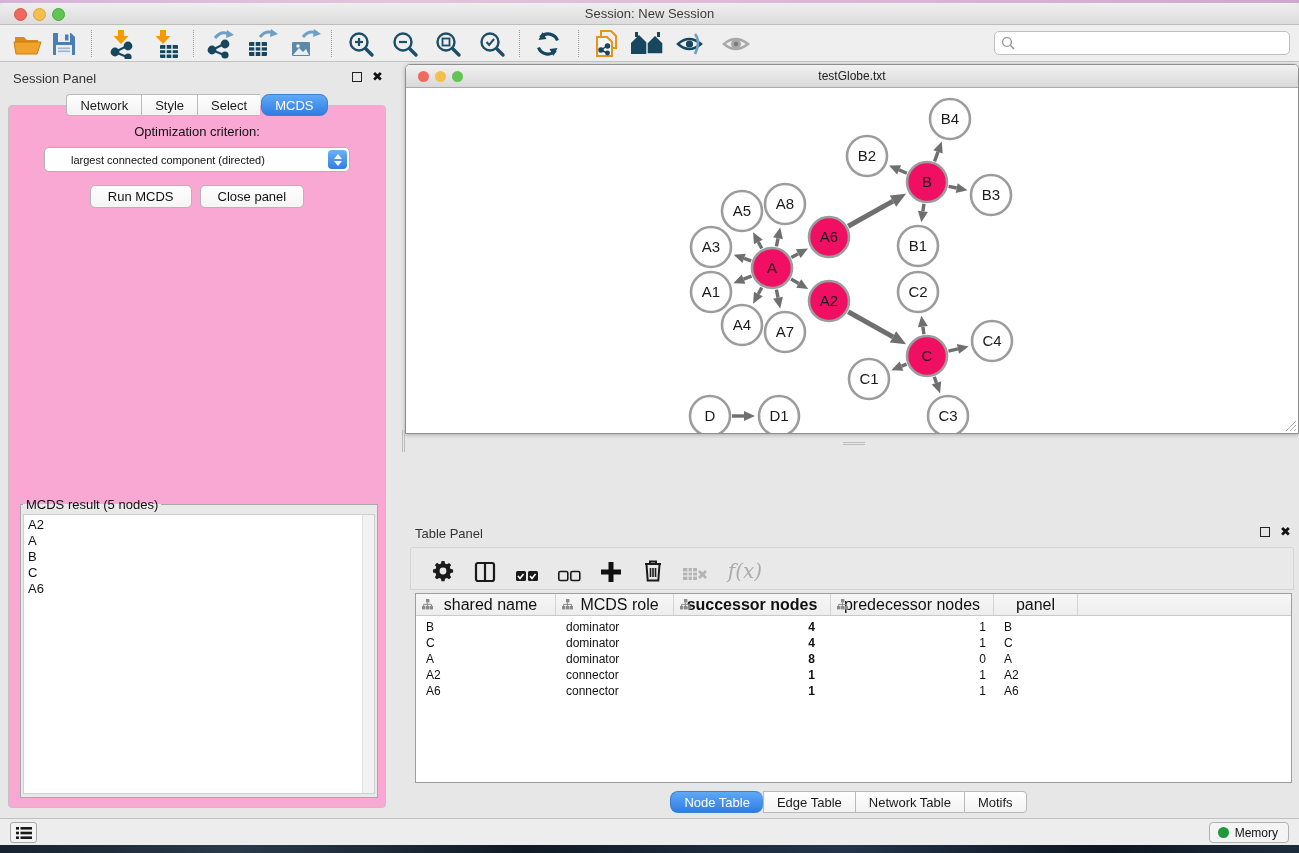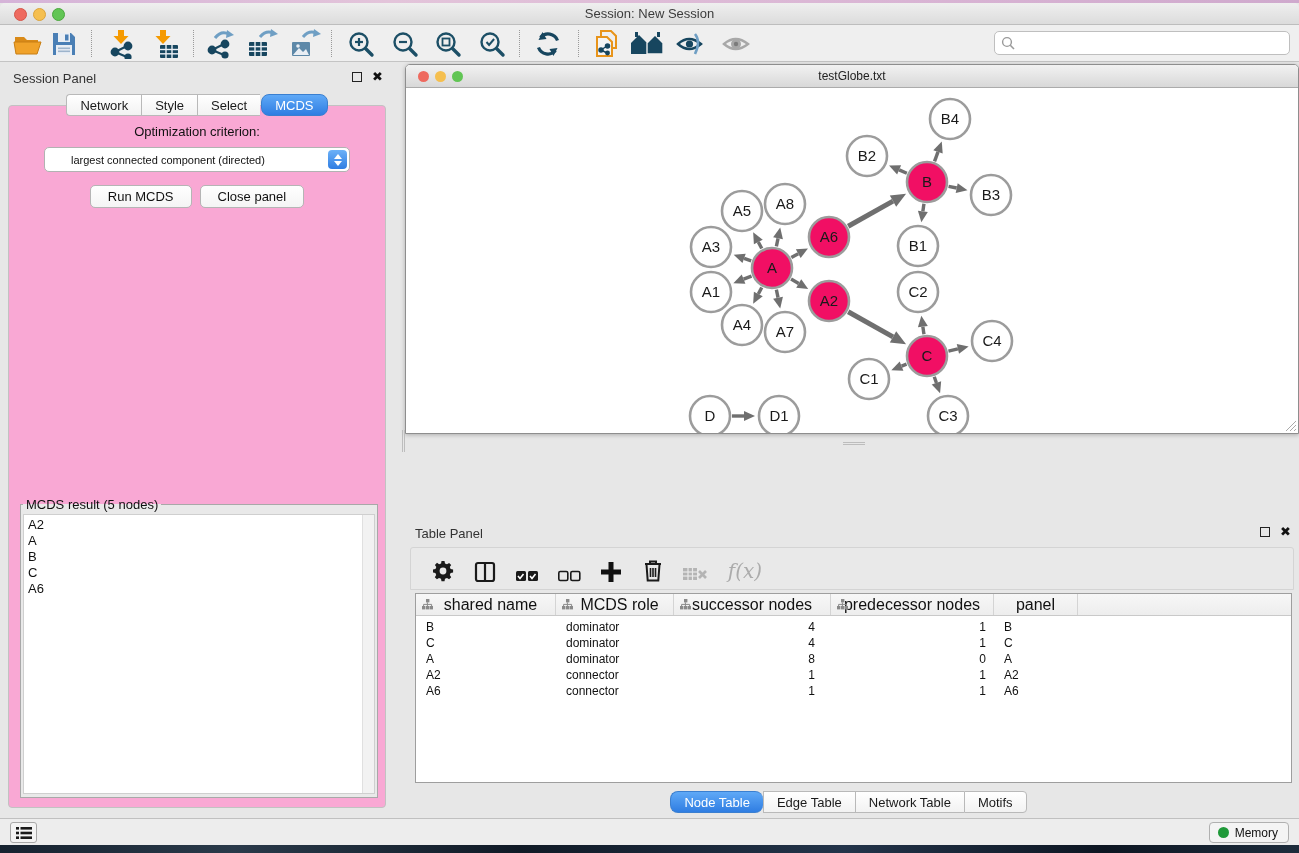--- a/index.html
+++ b/index.html
@@ -99,21 +99,21 @@
   .tp-table { position:absolute; left:10px; right:7px; top:73px; bottom:35px; background:#fff;
               border:1px solid #9e9e9e; overflow:hidden; font-size:12px; }
   .thead { display:flex; height:22px; background:linear-gradient(#f7f7f7,#ededed);
            border-bottom:1px solid #c9c9c9; }
   .th { position:relative; border-right:1px solid #d4d4d4; display:flex; align-items:center;
         justify-content:center; font-size:16px; color:#111; }
   .th svg { position:absolute; left:6px; top:5px; }
   .trow { display:flex; height:16px; align-items:center; color:#111; }
   .td { overflow:hidden; white-space:nowrap; }
   .c0{width:140px; padding-left:10px;} .c1{width:118px; padding-left:10px;}
-  .c2{width:157px; text-align:right; padding-right:16px;} .c3{width:163px; text-align:right; padding-right:8px;}
+  .c2{width:157px; text-align:right; padding-right:16px;font-weight:bold;} .c3{width:163px; text-align:right; padding-right:8px;}
   .c4{width:84px; padding-left:10px;} .cfill{flex:1;}
   .tp-tabs { position:absolute; left:0; right:8px; bottom:5px; display:flex; justify-content:center;margin-top:6px; }
 
   
   .statusbar { position:absolute; left:0; top:818px; width:100%; height:27px; background:#ededed;
                border-top:1px solid #c0c0c0; }
   .list-btn { position:absolute; left:10px; top:3px; width:27px; height:21px; background:#f4f4f4;
               border:1px solid #a8a8a8; border-radius:3px; display:flex; align-items:center; justify-content:center; cursor:pointer; }
   .memory-btn { position:absolute; right:10px; top:3px; height:21px; padding:0 10px 0 8px;
               background:#f4f4f4; border:1px solid #b0b0b0; border-radius:4px;

